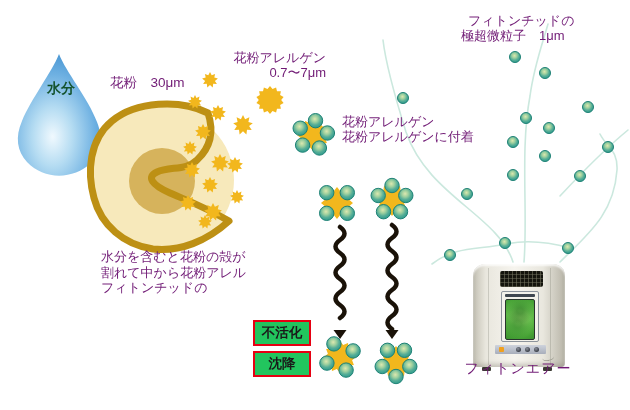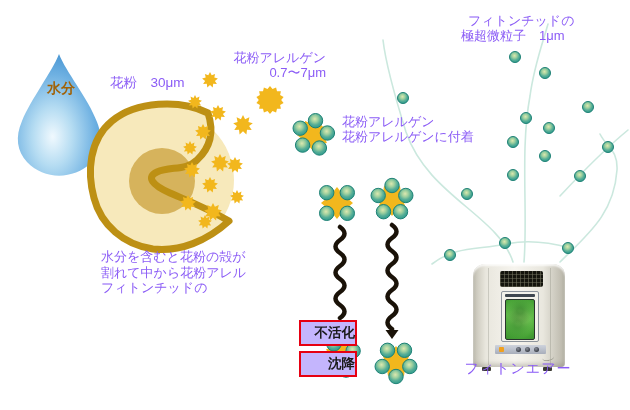--- a/index.html
+++ b/index.html
@@ -1,32 +1,32 @@
 <!DOCTYPE html>
 <html><head>
 <meta charset="utf-8">
 <style>
   html,body{margin:0;padding:0;background:#ffffff;}
   .stage{
     position:relative;width:630px;height:410px;background:#ffffff;overflow:hidden;
     font-family:"Liberation Sans","DejaVu Sans",sans-serif;color:#1a1a1a;
   }
   .stage svg{position:absolute;left:0;top:0;}
-  .lbl{position:absolute;font-size:13px;line-height:15px;white-space:nowrap;color:#8b5cf6;}
+  .lbl{position:absolute;font-size:13px;line-height:15px;white-space:nowrap;color:#701a75;}
   .lbl.center{text-align:right;}
-  .moisture{left:38px;top:81px;width:46px;text-align:center;font-size:14px;font-weight:bold;color:#a16207;}
+  .moisture{left:38px;top:81px;width:46px;text-align:center;font-size:14px;font-weight:bold;color:#14532d;}
   .pollen-lbl{left:110px;top:75px;font-size:13.5px;}
   .allergen-lbl{left:216px;top:50px;width:110px;}
   .phyto-lbl{left:461px;top:13px;}
   .phyto-lbl .ind{padding-left:7px;}
   .attach-lbl{left:342px;top:114px;}
   .caption{left:92px;top:249px;font-size:13px;line-height:15.5px;margin-left:9px;}
   .redbox{
-    position:absolute;left:253px;width:54px;height:22px;background:#c4b5fd;
-    border:2.5px solid #e60012;text-align:right;font-size:13.5px;line-height:22px;font-weight:600;margin-left:46px;
+    position:absolute;left:253px;width:54px;height:22px;background:#22c55e;
+    border:2.5px solid #e60012;text-align:center;font-size:13.5px;line-height:22px;font-weight:600;
   }
   .redbox.b1{top:320px;}
   .redbox.b2{top:351px;}
   .device-label{left:460px;top:361px;width:116px;text-align:center;font-size:14px;letter-spacing:1px;}
 
   
   .device{position:absolute;left:473px;top:264px;width:92px;height:103px;}
   .device-body{
     position:absolute;inset:0;border-radius:12px 12px 4px 4px;
     background:linear-gradient(90deg,#c3c0b3 0%,#e9e7de 14%,#f6f4ee 45%,#e9e7de 76%,#b8b5a8 100%);

